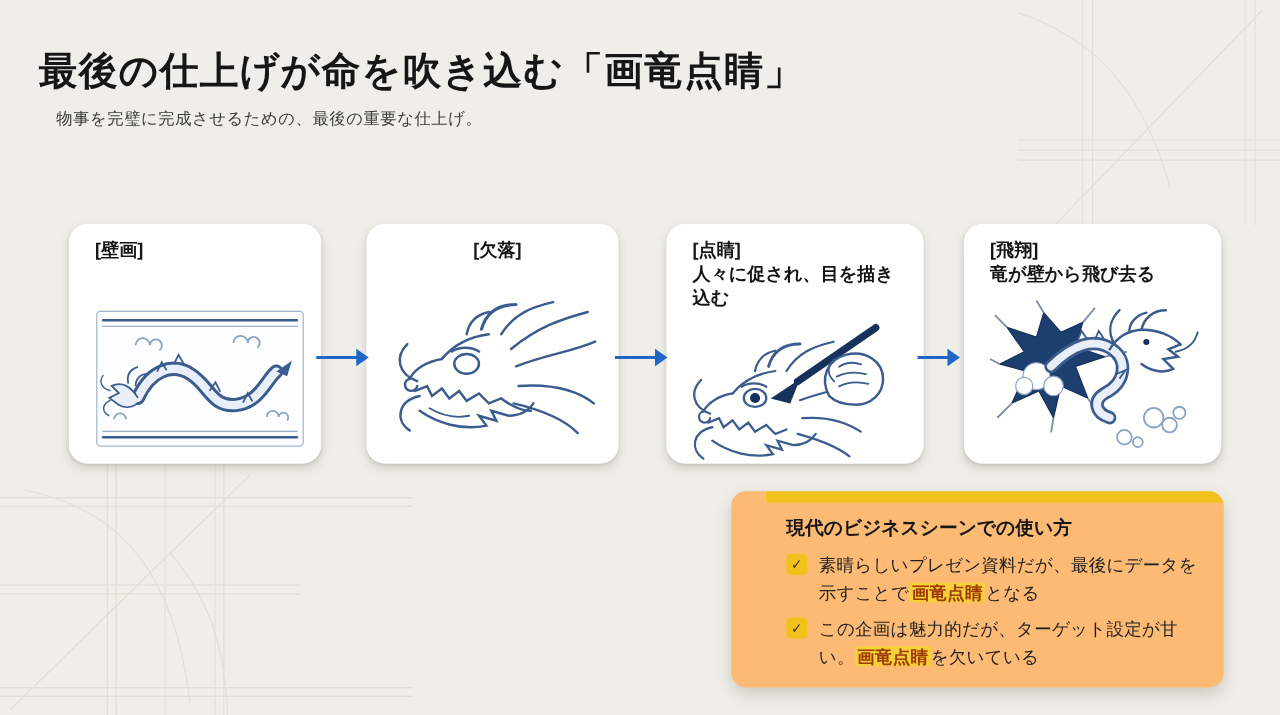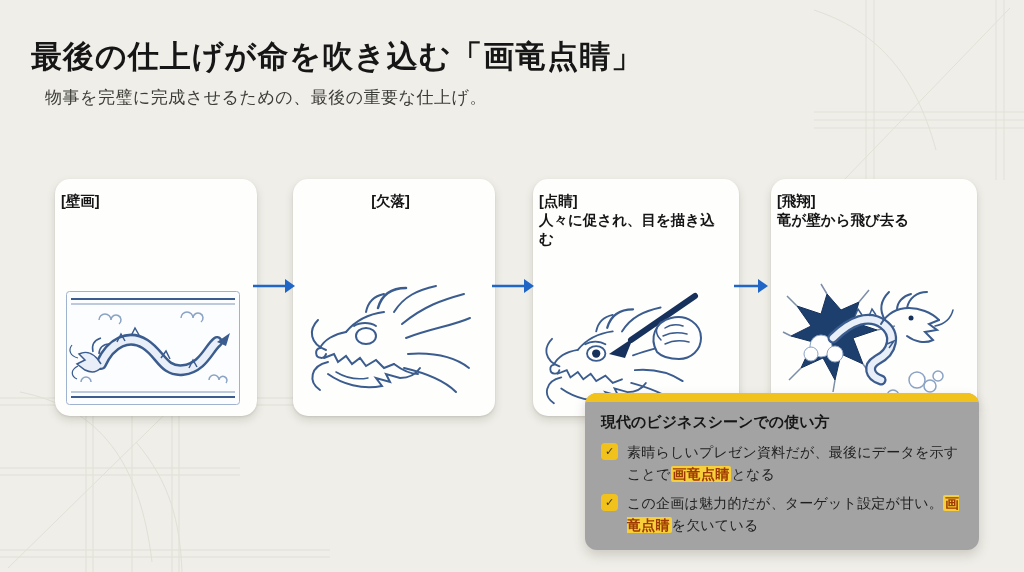--- a/index.html
+++ b/index.html
@@ -12,45 +12,46 @@
   .deco { position:absolute; pointer-events:none; }
   .deco-tr { top:0; right:0; }
   .deco-bl { bottom:0; left:0; }
 
   .title {
     position:absolute; left:31px; top:36px;
     font-size:31px; font-weight:700; color:#161616; letter-spacing:1px;
   }
   .subtitle {
     position:absolute; left:45px; top:86px;
-    font-size:17px; color:#3c3c38; letter-spacing:0.5px;
+    font-size:13px; color:#3c3c38; letter-spacing:0.5px;
   }
 
   .card {
-    position:absolute; top:179px; height:237px;
+    position:absolute; top:179px; height:192px;
     background:#fefefd; border-radius:15px;
     box-shadow:0 4px 8px rgba(80,75,60,0.18), 0 1px 2px rgba(80,75,60,0.12);
-    padding:13px 13px 10px 6px;
+    padding:13px 13px 10px 21px;
     display:flex; flex-direction:column;
   }
   .card-1 { left:55px;  width:202px; }
   .card-2 { left:293px; width:202px;text-align:center; }
   .card-3 { left:533px; width:206px; }
   .card-4 { left:771px; width:206px; }
   .card .tag  { font-size:14.5px; font-weight:700; color:#151515; line-height:19px; }
   .card .desc { font-size:14.5px; font-weight:700; color:#151515; line-height:19px; }
   .card .art  { flex:1; display:flex; align-items:flex-end; justify-content:center; margin-top:4px; }
   .card .art svg { display:block; }
 
   .arrow { position:absolute; top:276px; }
 
   .usage {
     position:absolute; left:585px; top:393px; width:394px;
-    background:#a3a3a3; border-radius:12px; overflow:hidden;
+    background:#fdba74; border-radius:12px; overflow:hidden;
     box-shadow:0 5px 12px rgba(80,75,60,0.22);
+    padding-left:28px;
   }
   .usage-bar { height:9px; background:#f2c21c; }
   .usage-body { padding:11px 18px 14px 16px; }
   .usage-title { font-size:15px; font-weight:700; color:#161616; margin-bottom:9px; }
   .usage-item { display:flex; align-items:flex-start; gap:9px; margin-bottom:7px; }
   .usage-item:last-child { margin-bottom:0; }
   .check {
     flex:0 0 auto; width:17px; height:17px; margin-top:2px;
     background:#f2c21c; border-radius:4px;
     display:flex; align-items:center; justify-content:center;

